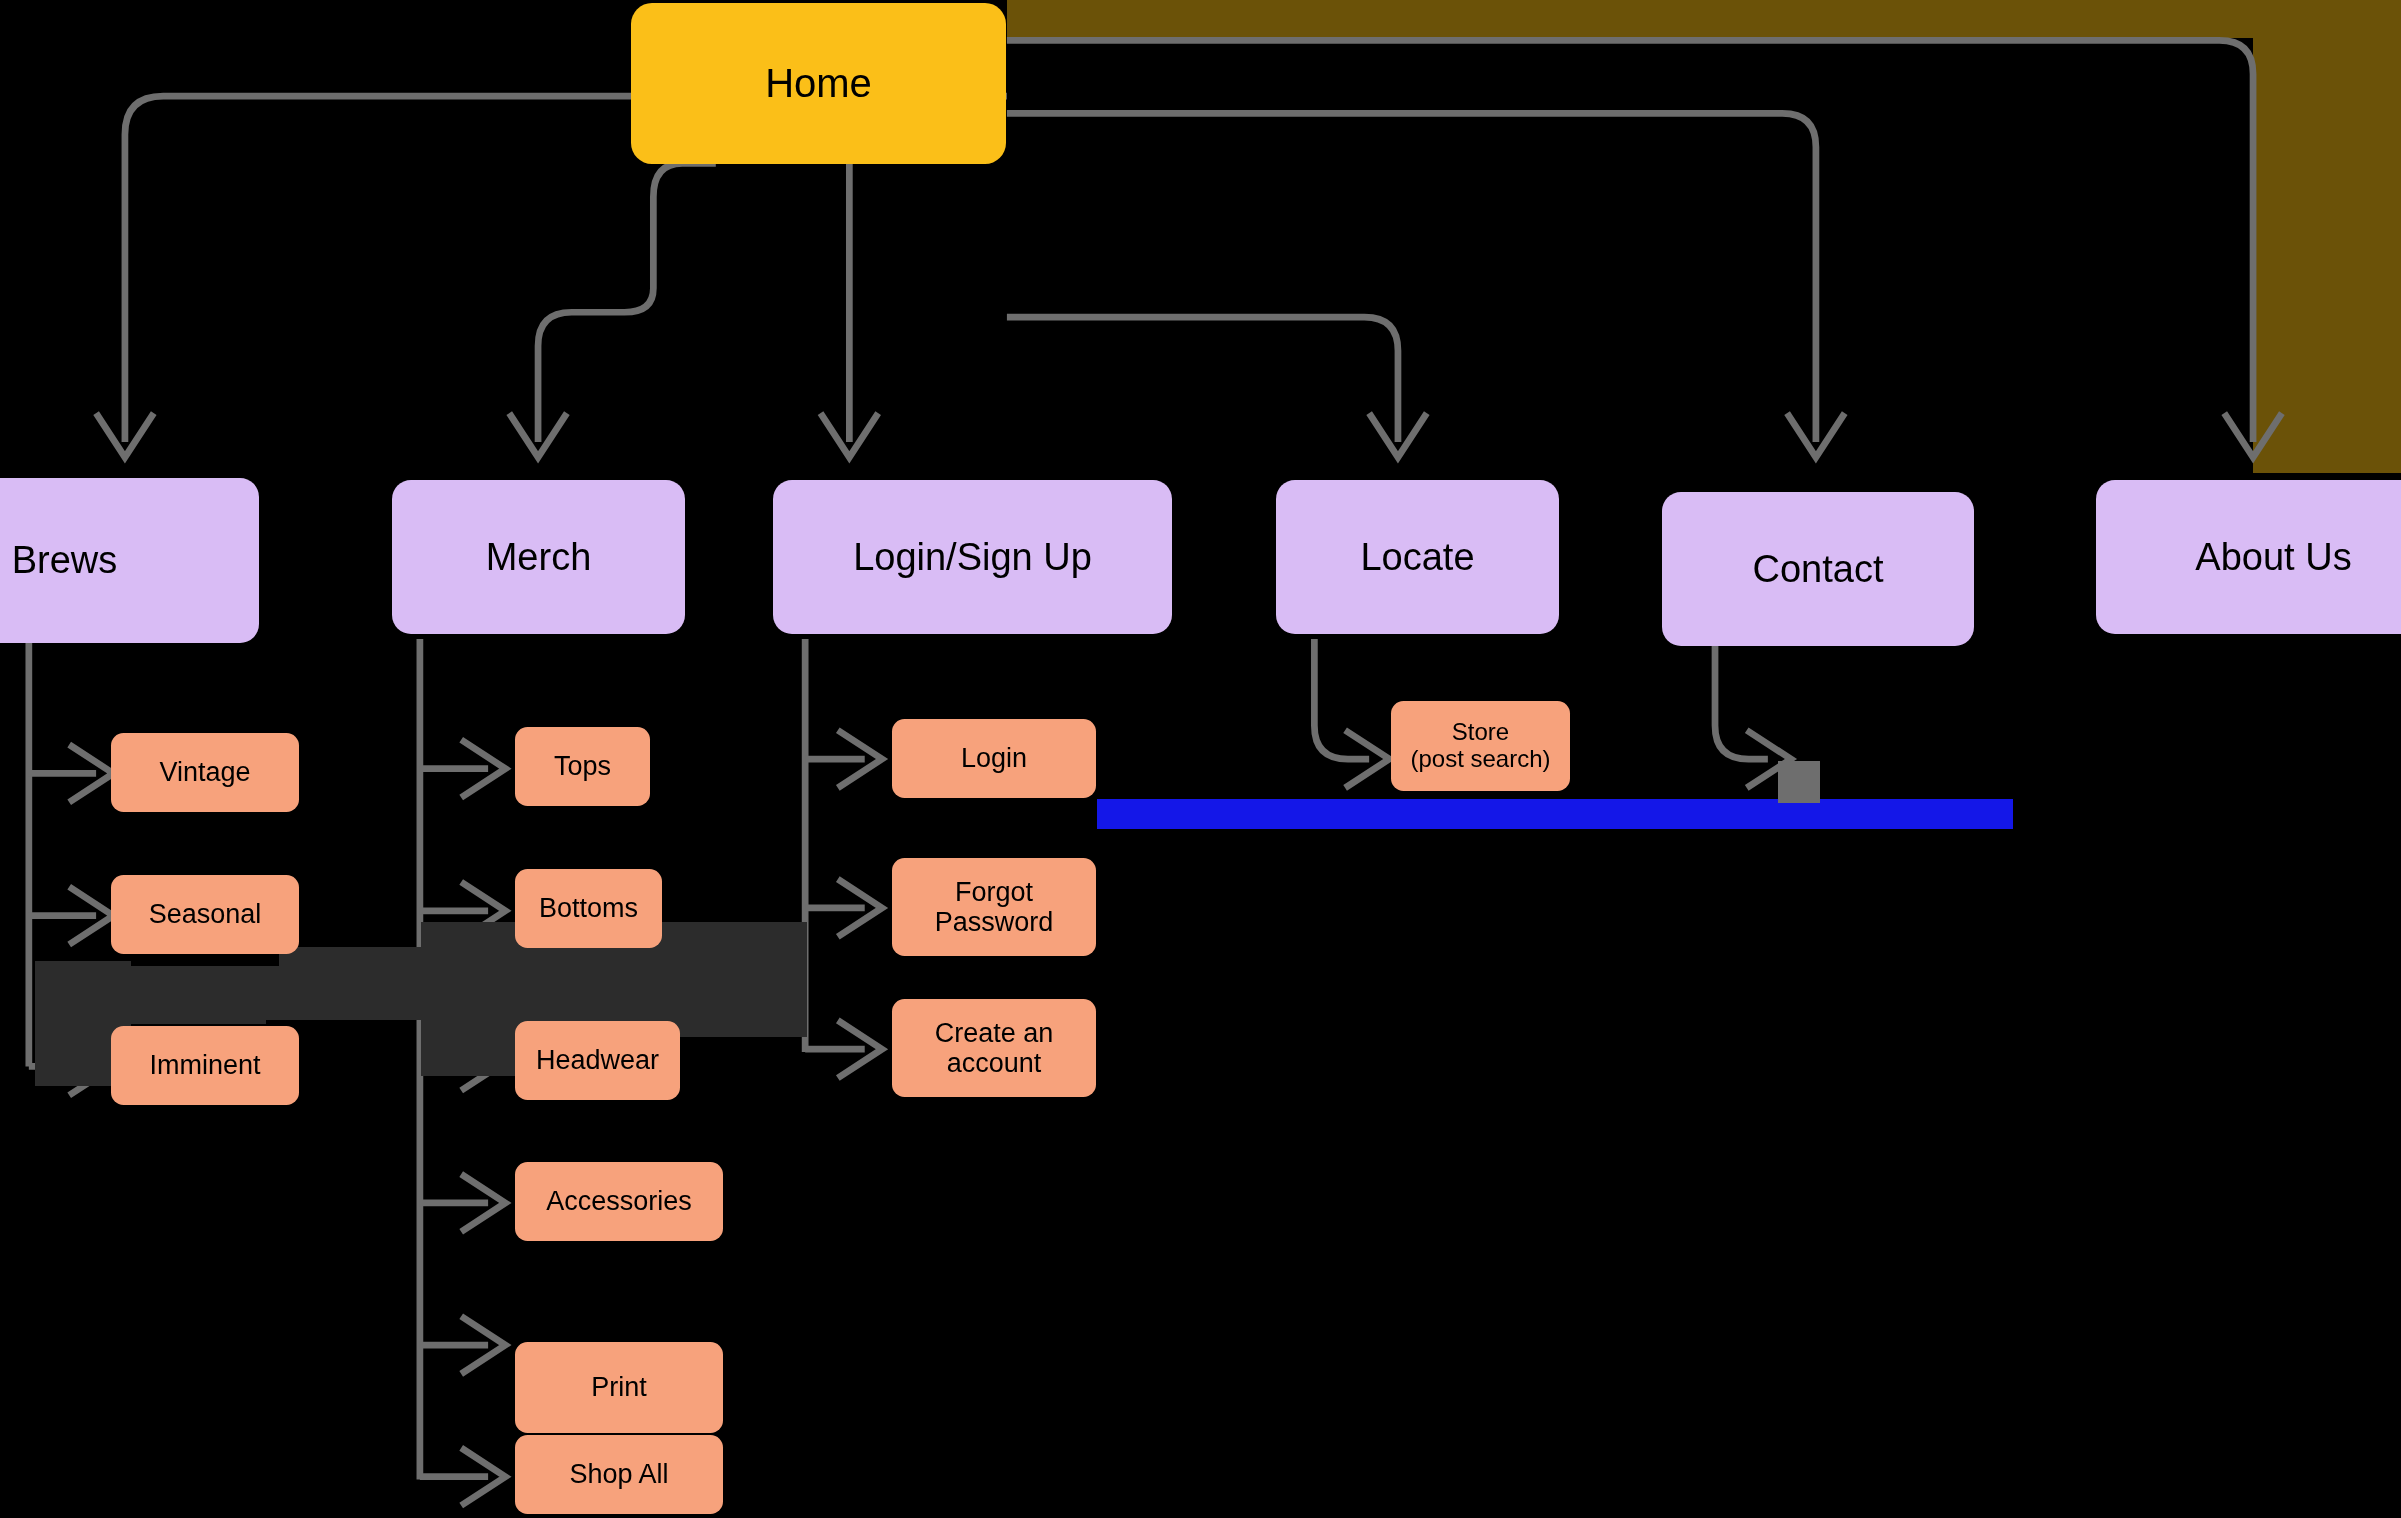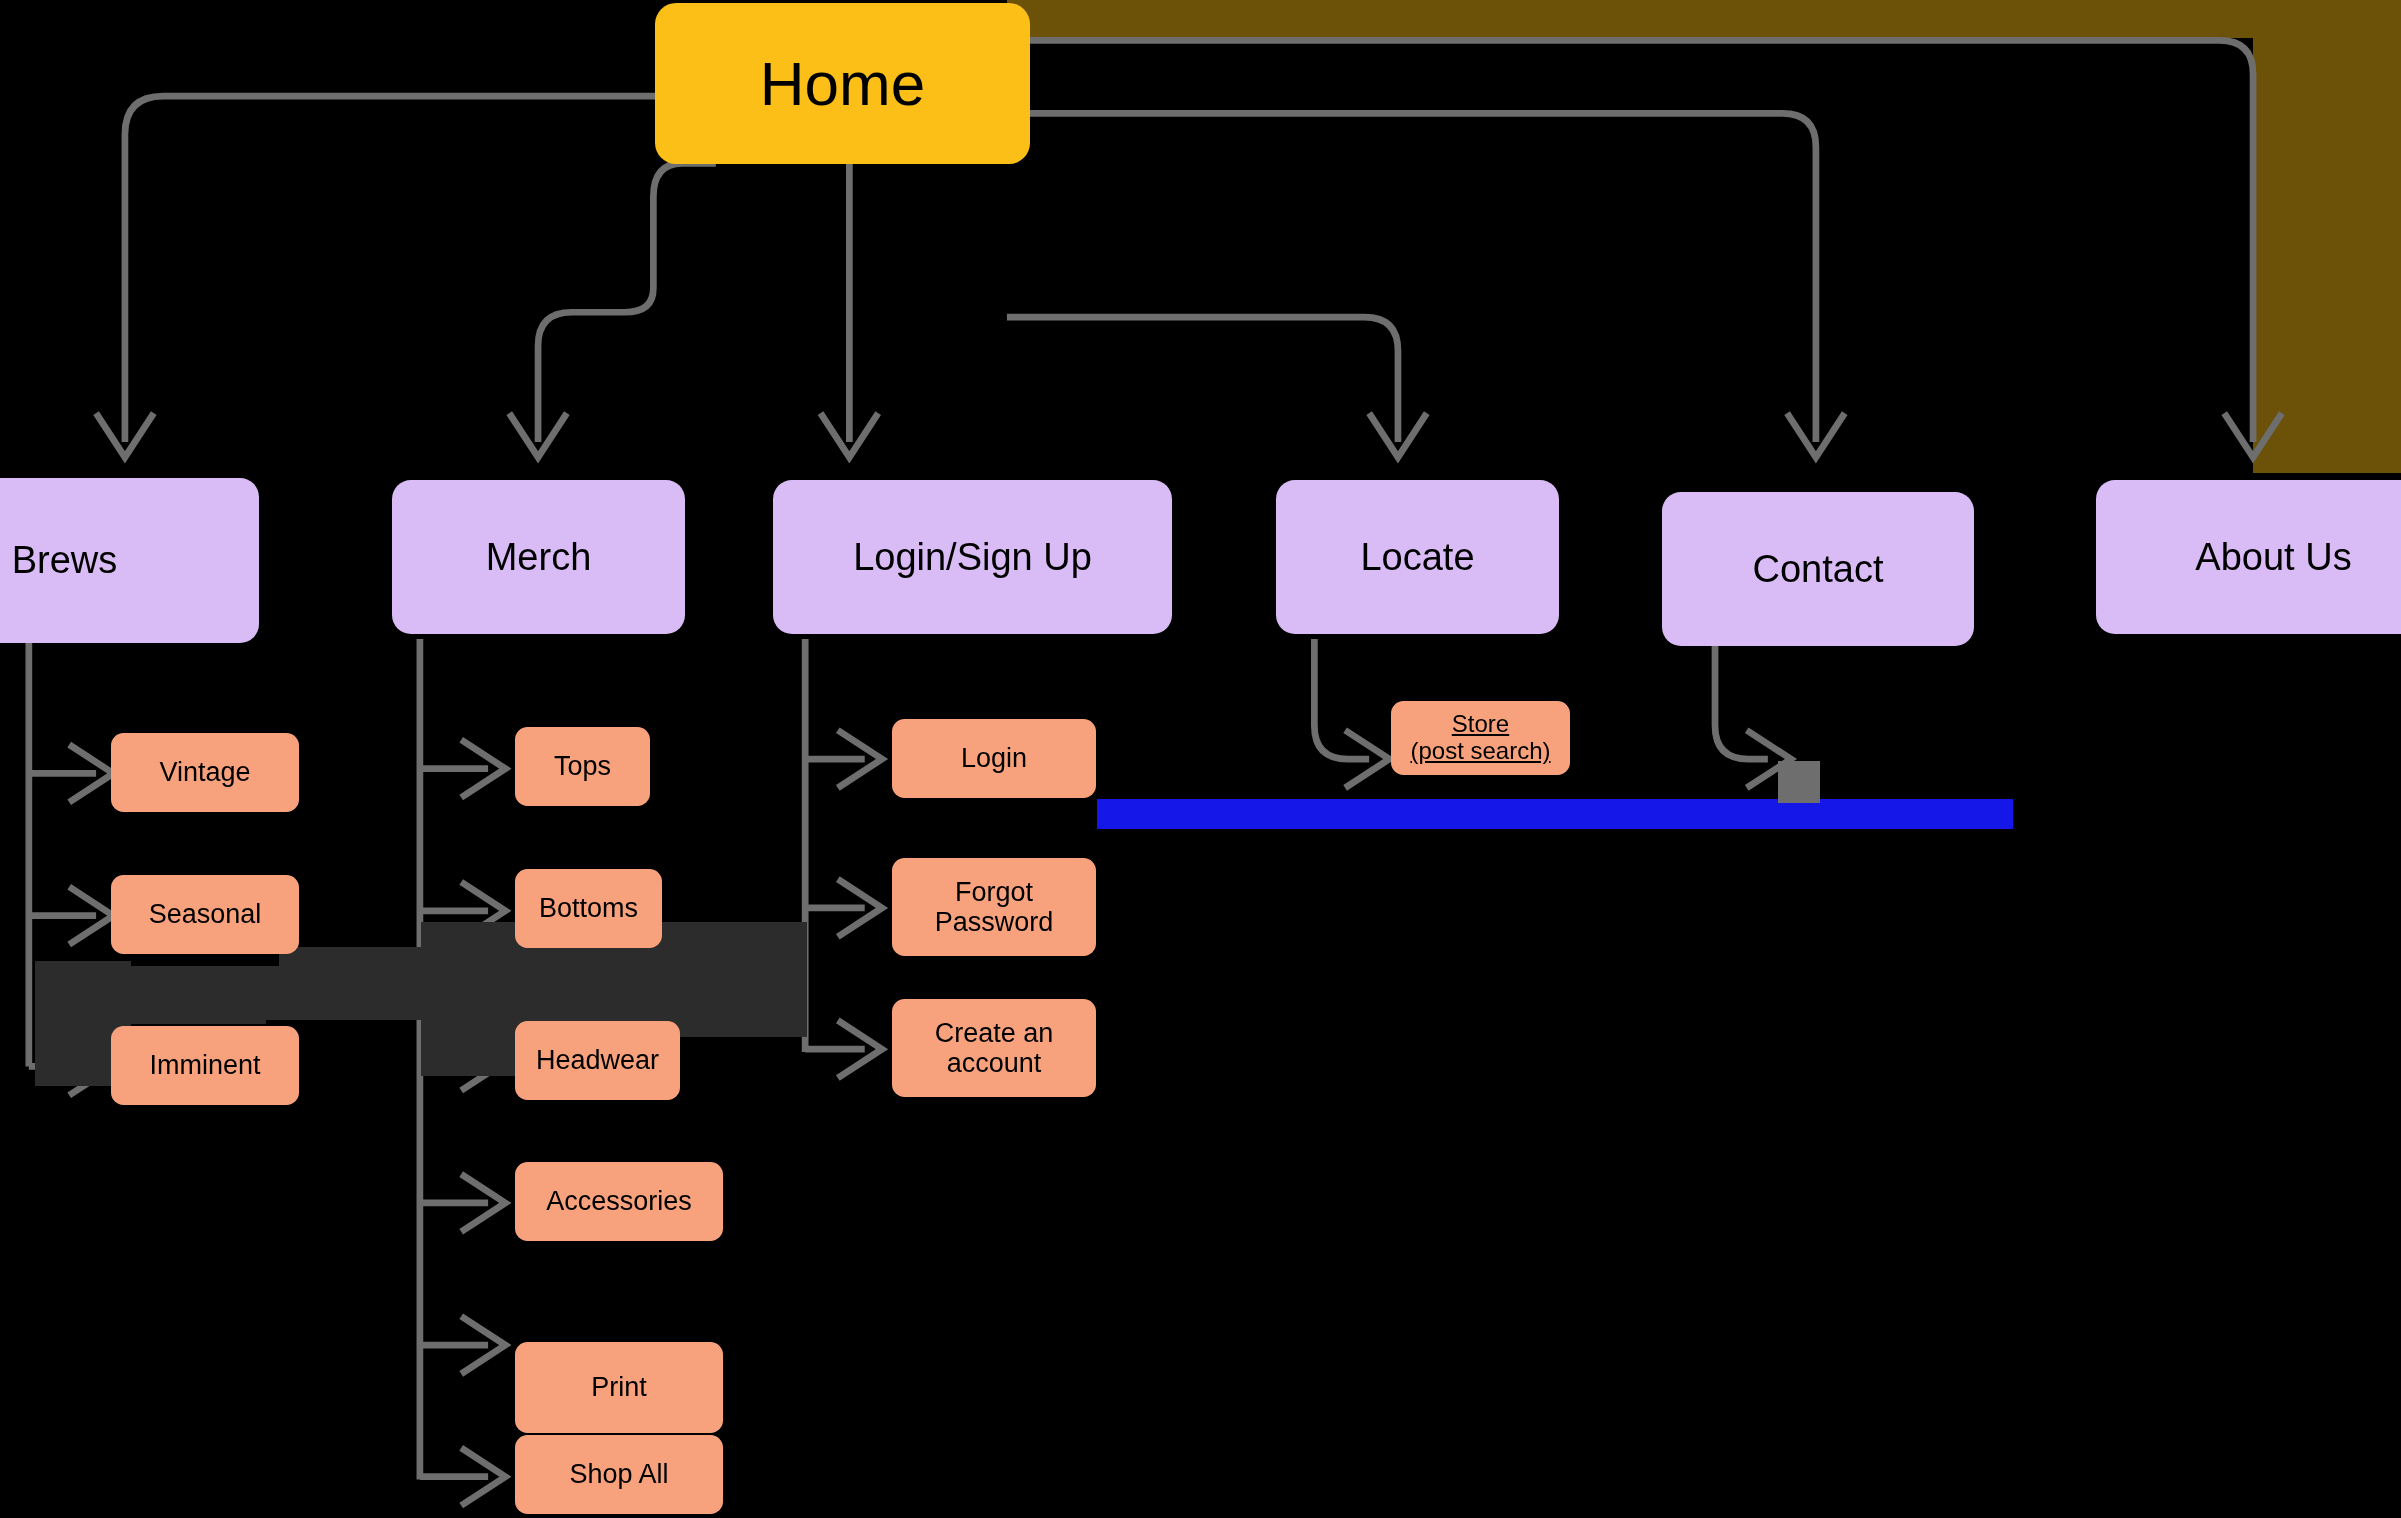--- a/index.html
+++ b/index.html
@@ -28,21 +28,21 @@
   .node {
     position: absolute;
     display: flex; align-items: center; justify-content: center;
     text-align: center;
     color: #000;
     border-radius: 13.4px;
     line-height: 1.12;
     padding: 3.8px 7.7px;
     white-space: pre-line;
   }
-  .node.root  { background:#FBBF18; border-radius:21px; font-size:62px;margin-left:24px; }
+  .node.root  { background:#FBBF18; border-radius:21px; font-size:40px; }
   .node.lvl1  { background:#D9BCF5; border-radius:19px; font-size:38px; }
   .node.lvl2  { background:#F7A27C; border-radius:12.5px; font-size:27px; }
   .node.lvl2.small { font-size:24px; }
 
   
   svg.wires { position:absolute; left:0; top:0; width:2402px; height:1519px; }
   .wire { fill:none; stroke:#6e6e6e; stroke-width:7; stroke-linecap:butt; }
   .head { fill:none; stroke:#6e6e6e; stroke-width:7; stroke-linejoin:miter; }
 </style>
 </head>
@@ -143,18 +143,18 @@
   <div class="node lvl2" style="left:515px; top:1162px; width:208px; height:79px;">Accessories</div>
   <div class="node lvl2" style="left:515px; top:1342px; width:208px; height:91px;">Print</div>
   <div class="node lvl2" style="left:515px; top:1435px; width:208px; height:79px;">Shop All</div>
 
   <div class="node lvl2" style="left:892px; top:719px;  width:204px; height:79px;">Login</div>
   <div class="node lvl2" style="left:892px; top:858px;  width:204px; height:98px;">Forgot
 Password</div>
   <div class="node lvl2" style="left:892px; top:999px; width:204px; height:98px;">Create an
 account</div>
 
-  <div class="node lvl2 small" style="left:1391px; top:701px; width:179px; height:74px;text-decoration:underline;">Store
+  <div class="node lvl2 small" style="left:1391px; top:701px; width:179px; height:90px;">Store
 (post search)</div>
 
 
 </div>
 
 
 </body></html>

